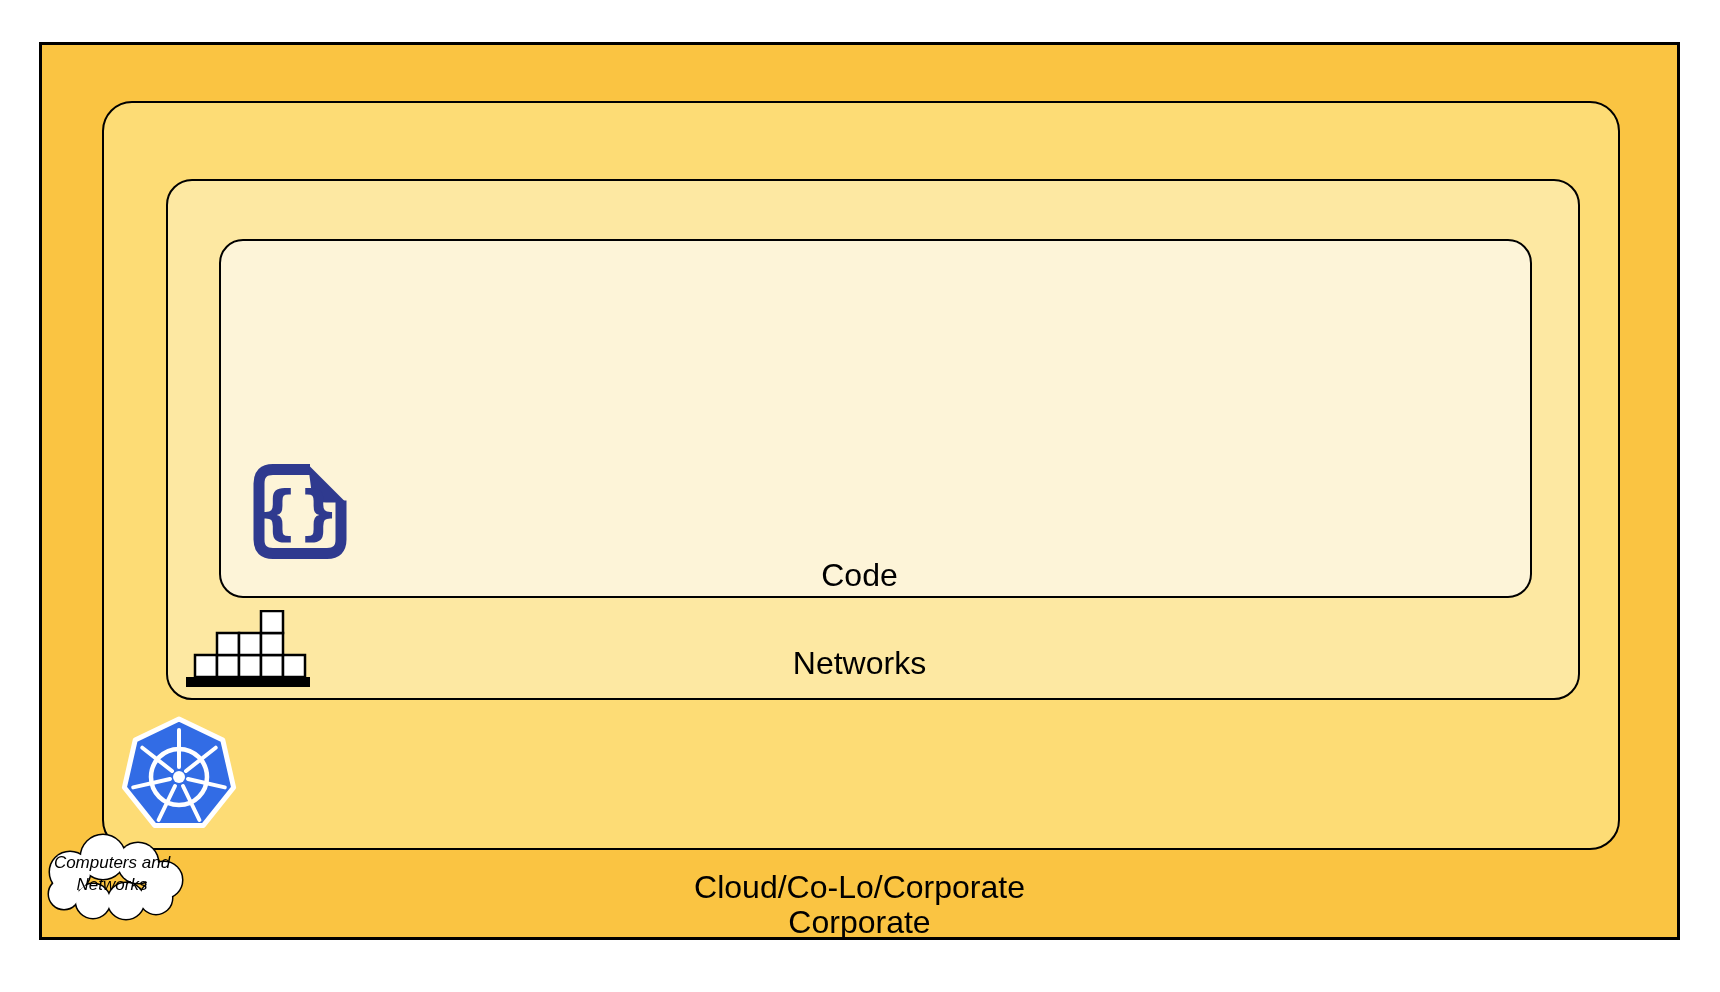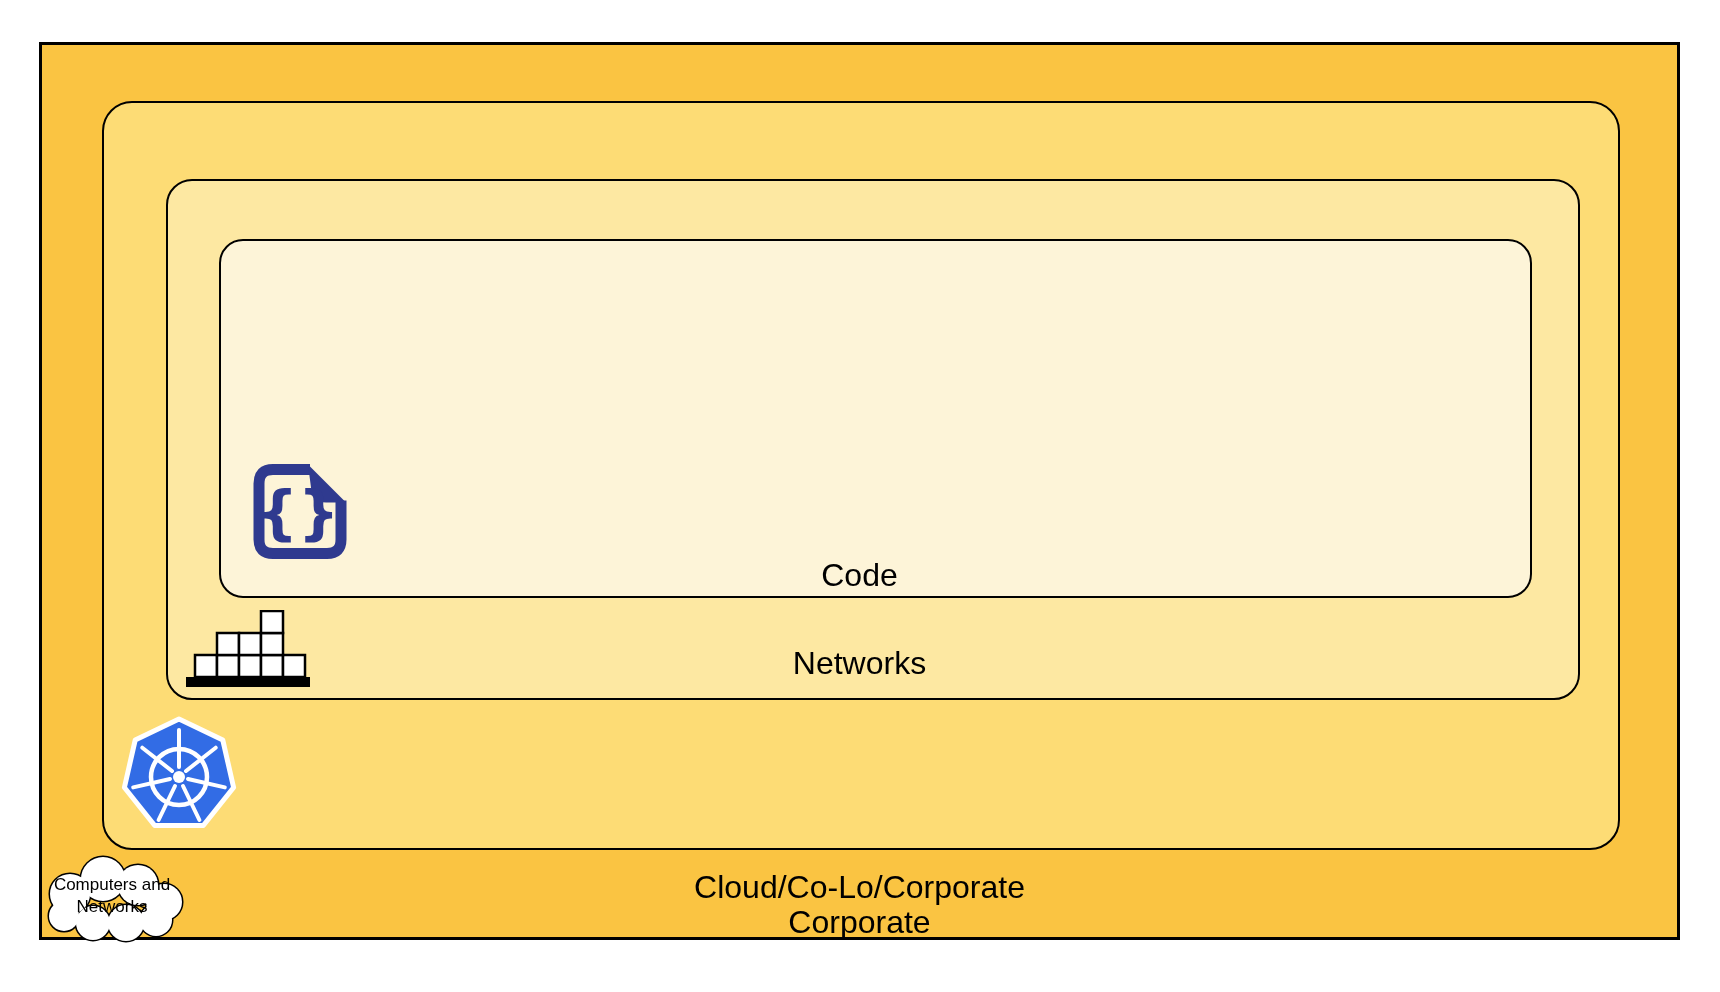--- a/index.html
+++ b/index.html
@@ -17,21 +17,21 @@
     font-size:32px;line-height:35px;color:#000;
   }
   .label-code{top:546px;margin-top:12px;}
   .label-container{top:646px;}
   .label-cluster{top:798px;}
   .label-datacenter{top:870px;}
   .icon{position:absolute;}
   .icon-codefile{left:238px;top:454px;width:124px;height:125px;}
   .icon-blocks{left:186px;top:610px;width:124px;height:78px;}
   .icon-k8s{left:118px;top:715px;width:122px;height:122px;}
-  .icon-cloudbubble{left:40px;top:854px;width:146px;height:93px;z-index:5;}
+  .icon-cloudbubble{left:40px;top:832px;width:146px;height:93px;z-index:5;font-style:italic;}
   svg{display:block;width:100%;height:100%;}
   .bubble-text{font-family:"Liberation Sans", sans-serif;font-size:17px;fill:#000;}
 </style>
 </head>
 <body>
 
 <div class="canvas">
 
   <div class="layer layer-datacenter"></div>
   <div class="layer layer-cluster"></div>

